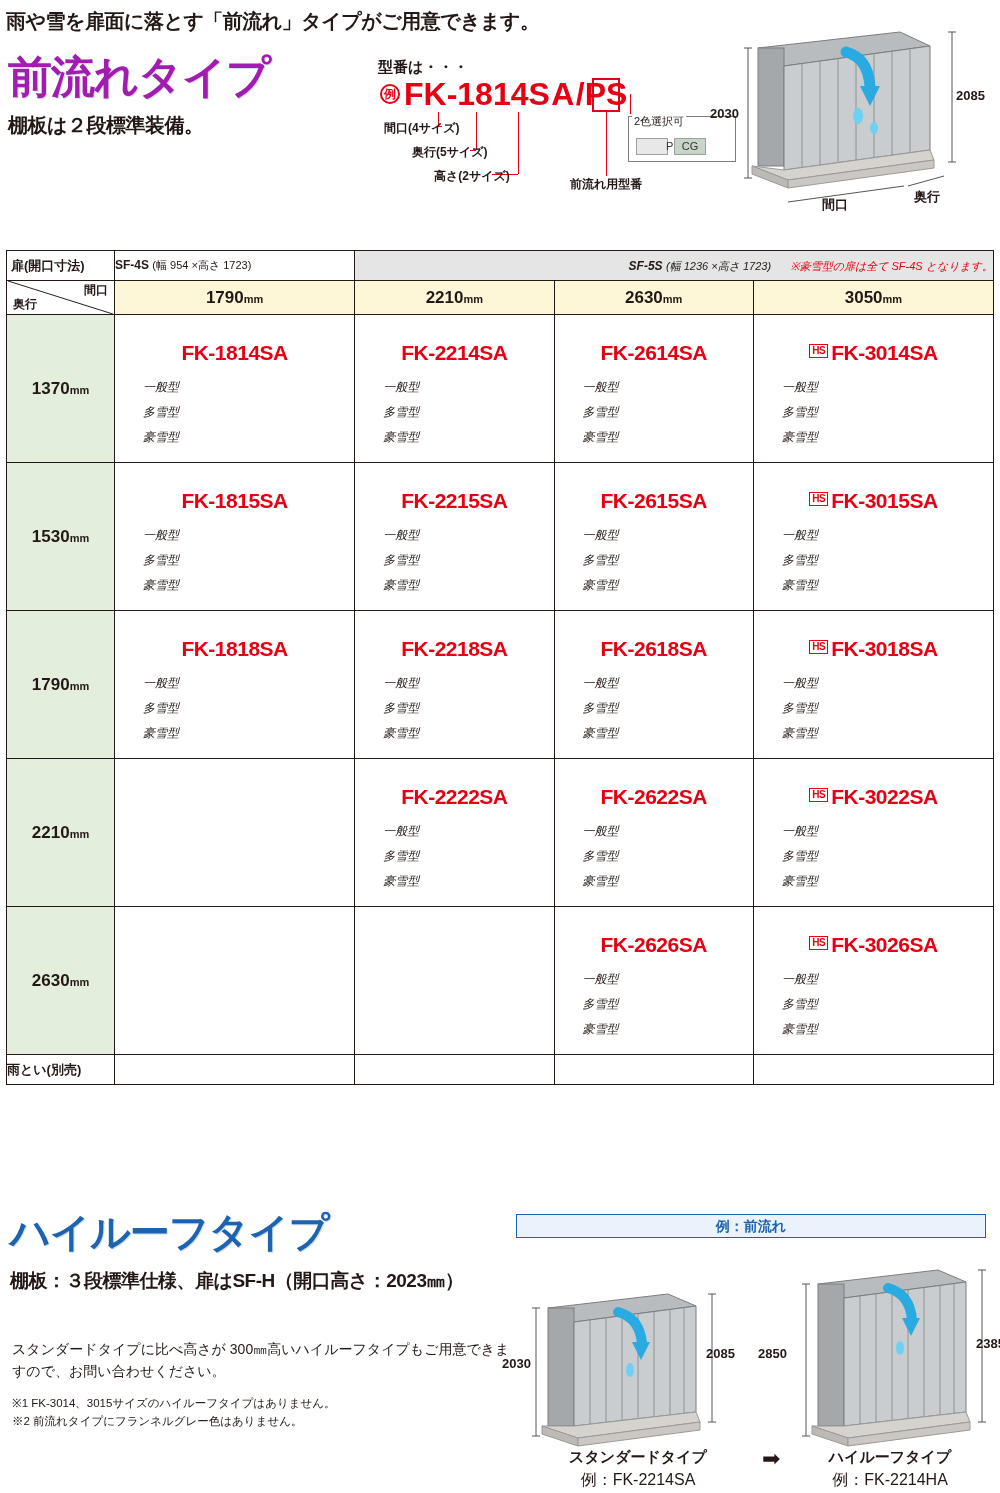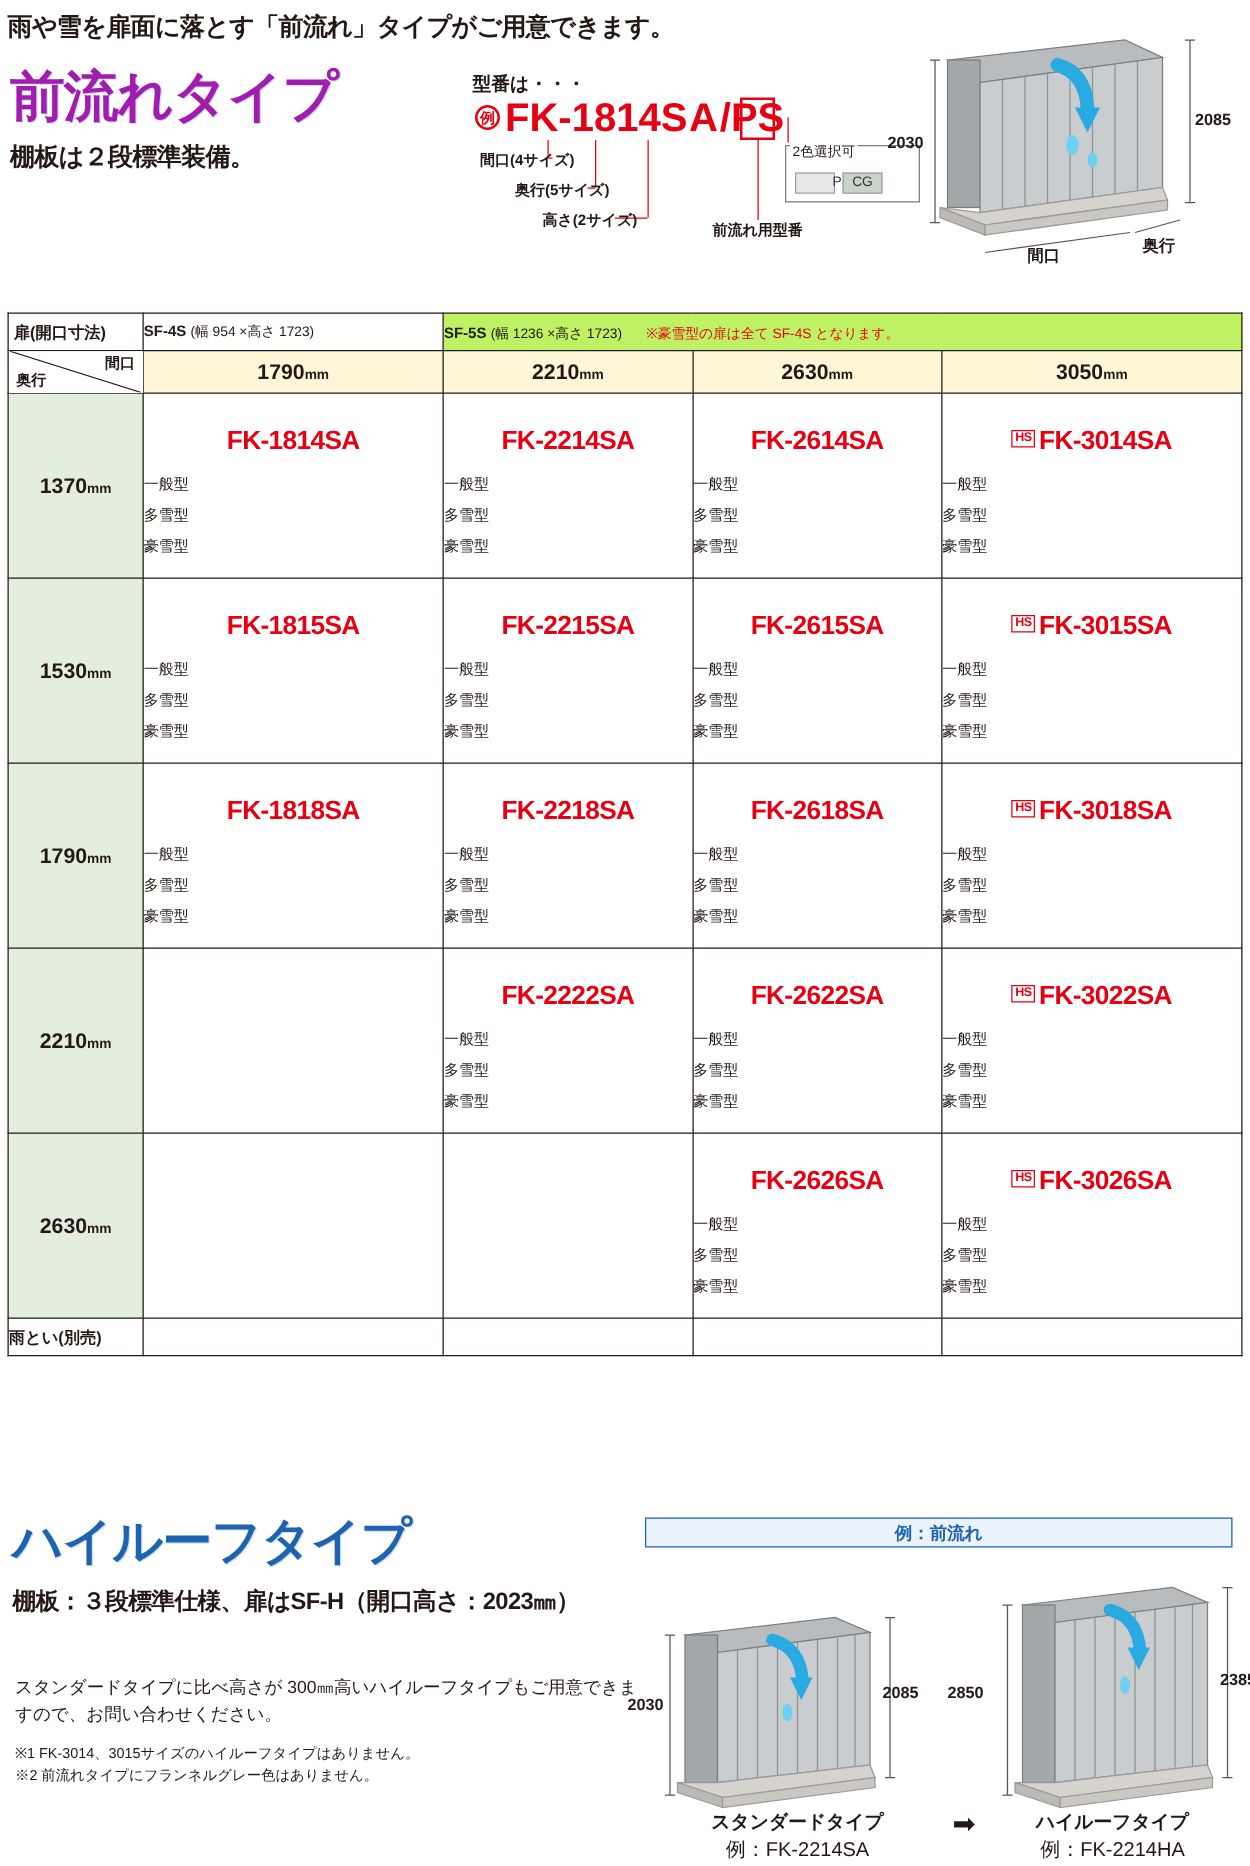--- a/index.html
+++ b/index.html
@@ -81,21 +81,21 @@
   }
   table.main td, table.main th {
     border:1px solid #231815;
     padding:0;
     vertical-align:middle;
   }
   .door-hdr-cell { width:108px; height:30px; background:#ffffff; }
   .door-hdr-label { font-size:13px; font-weight:bold; padding-left:4px; }
   .sf4 { background:#ffffff; font-size:12px; font-weight:bold; padding-left:6px; }
   .sf4 .small { font-weight:normal; font-size:11px; }
-  .sf5 { background:#bef264; font-size:12px; font-weight:bold; padding-left:6px; text-align:left;}
+  .sf5 { background:#e5e5e5; font-size:12px; font-weight:bold; padding-left:6px; text-align:right;font-style:italic;}
   .sf5 .small { font-weight:normal; font-size:11px; }
   .sf5 .red { color:#e60012; font-weight:normal; font-size:11px; margin-left:16px;}
 
   .corner-cell { width:108px; height:34px; position:relative; background:#fff; }
   .corner-cell .maguchi { position:absolute; right:6px; top:1px; font-size:12px; font-weight:bold; }
   .corner-cell .okuyuki { position:absolute; left:6px; bottom:1px; font-size:12px; font-weight:bold; }
   .corner-cell .slash { position:absolute; left:0; top:0; width:100%; height:100%; }
 
   .col-hdr { background:#fdf7d8; text-align:center; font-size:17px; font-weight:bold; height:34px; }
   .col-hdr .u { font-size:11px; font-weight:bold; }
@@ -103,21 +103,21 @@
   .depth-cell { background:#e4eedd; text-align:center; font-size:17px; font-weight:bold; width:108px; }
   .depth-cell .u { font-size:11px; font-weight:bold; }
 
   .cell { height:148px; text-align:center; vertical-align:top; position:relative; }
   .model-name { font-size:21px; font-weight:bold; color:#e60012; margin-top:14px; letter-spacing:-0.5px; }
   .hs-badge {
     display:inline-block; border:1px solid #e60012; color:#e60012;
     font-size:10px; font-weight:bold; line-height:12px; padding:0 2px;
     vertical-align:6px; margin-right:3px;
   }
-  .types { margin-top:10px; text-align:left; font-size:12px; line-height:2.1; }
+  .types { margin-top:10px; text-align:left; padding-left:28px; font-size:12px; line-height:2.1;font-style:italic; }
   .types div { }
   .amatoi-cell { height:30px; font-size:13px; font-weight:bold; padding-left:6px; }
   .empty-cell { height:148px; }
 
   
   .hr-title {
     position:absolute; left:10px; top:1205px;
     font-size:40px; font-weight:bold; color:#1d63b0; letter-spacing:-1px;
     text-shadow:1px 1px 0 #cfe0f2;
   }

